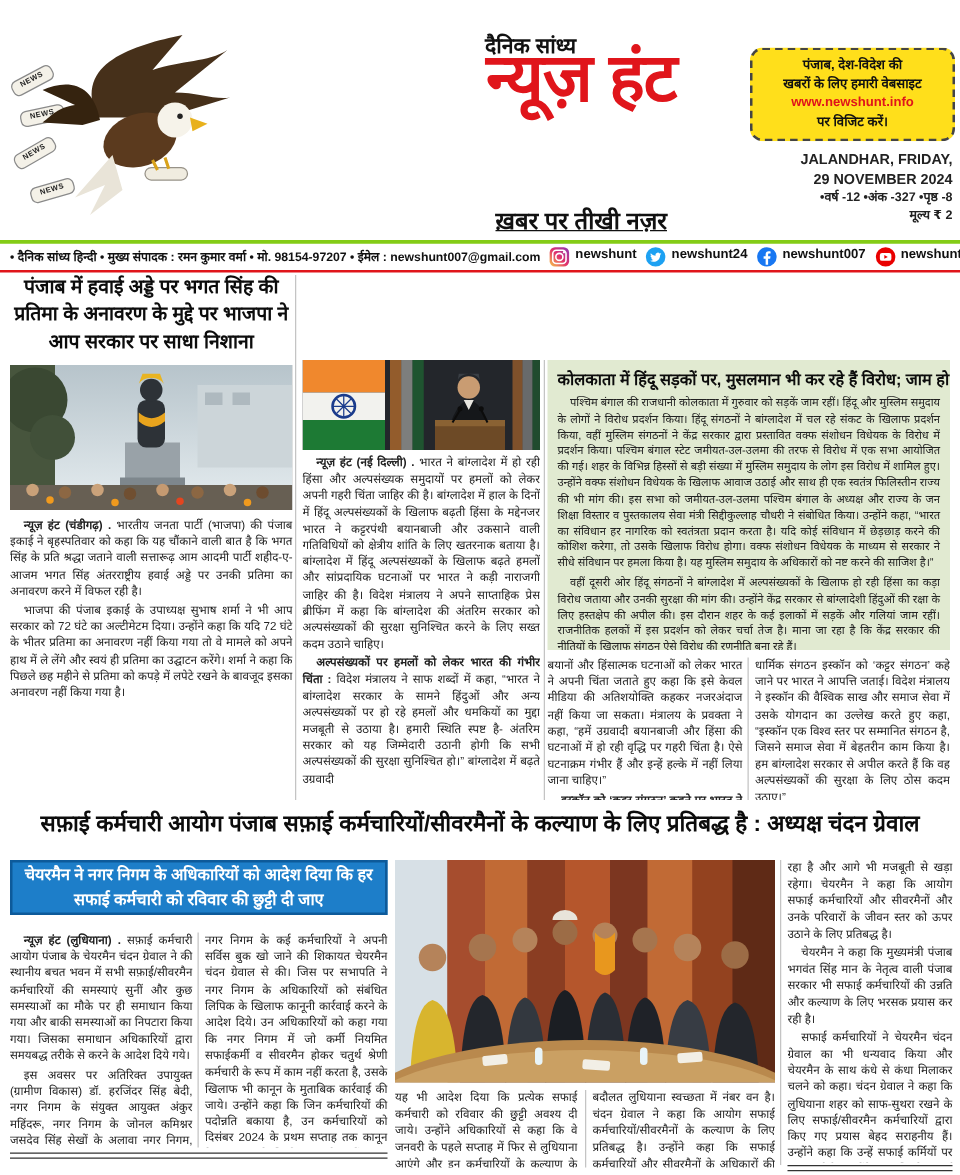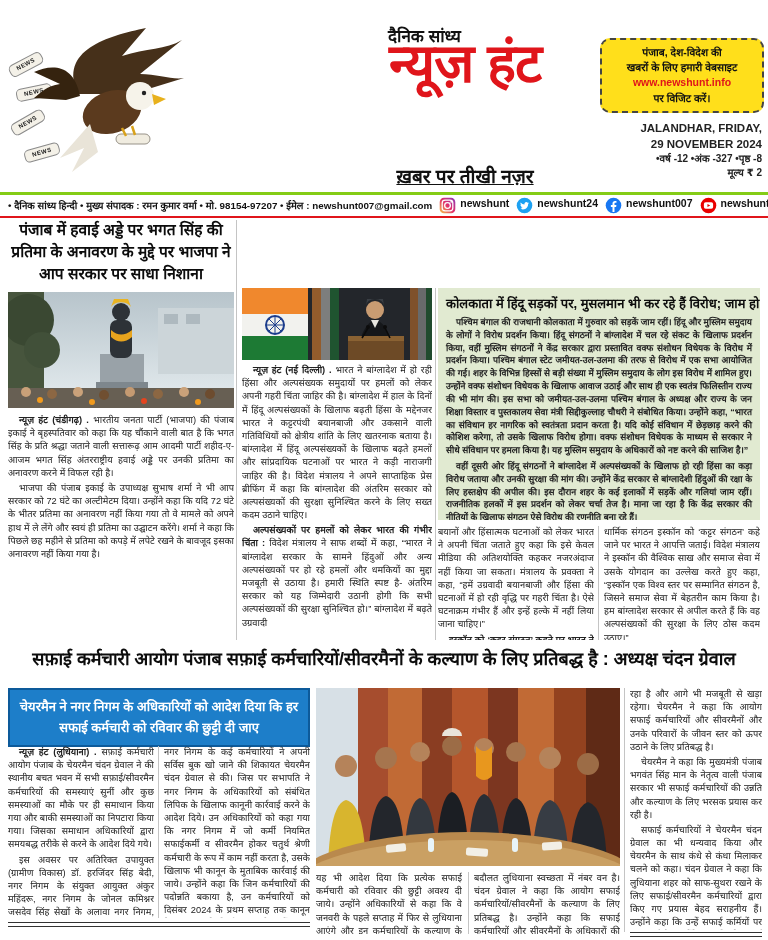--- a/index.html
+++ b/index.html
@@ -38,23 +38,23 @@
   .bodytext{font-size:9.3px;line-height:1.42;text-align:justify;color:#222;overflow:hidden;}
   .bodytext p{margin:0 0 2px 0;text-indent:11px;}
   .dl{font-weight:bold;}
   .subhead-inline{font-weight:bold;}
   .vrule{width:1px;background:#c4c4c4;}
   .endrule{height:3px;border-top:1px solid #333;border-bottom:1px solid #333;}
   
   .green-box{left:438px;top:288px;width:322px;height:232px;background:#e1ead1;padding:6px 8px;box-sizing:border-box;overflow:hidden;}
   .green-head{font-size:13px;font-weight:800;color:#0c0c0c;white-space:nowrap;margin-bottom:4px;}
   .green-body{font-size:8.9px;line-height:1.44;text-align:justify;color:#222;}
-  .green-body p{margin:0 0 3px 0;text-indent:10px;font-weight:bold;}
-  
-  .blue-box{left:8px;top:688px;width:302px;height:59px;background:#1d7ec9;border:2px solid #0d5a9a;box-sizing:border-box;
+  .green-body p{margin:0 0 3px 0;text-indent:10px;}
+  
+  .blue-box{left:8px;top:688px;width:302px;height:44px;background:#1d7ec9;border:2px solid #0d5a9a;box-sizing:border-box;
             color:#fff;font-size:13px;font-weight:bold;text-align:center;line-height:1.55;display:flex;
             align-items:center;justify-content:center;padding:2px 6px;}
   
   .photo{overflow:hidden;background:#ccc;}
   .photo svg{display:block;}
 </style>
 </head>
 <body>
 
 <div class="page">

